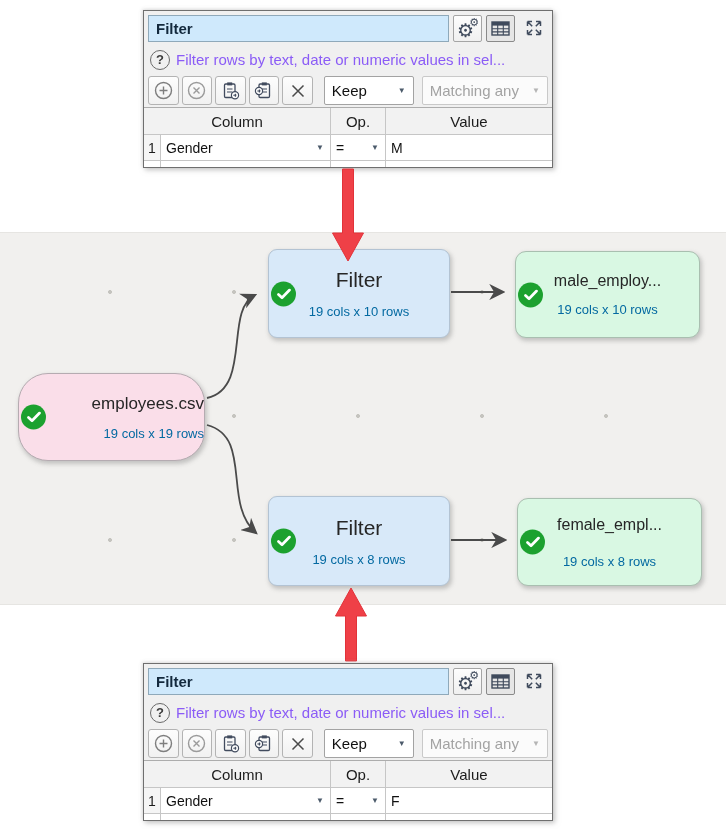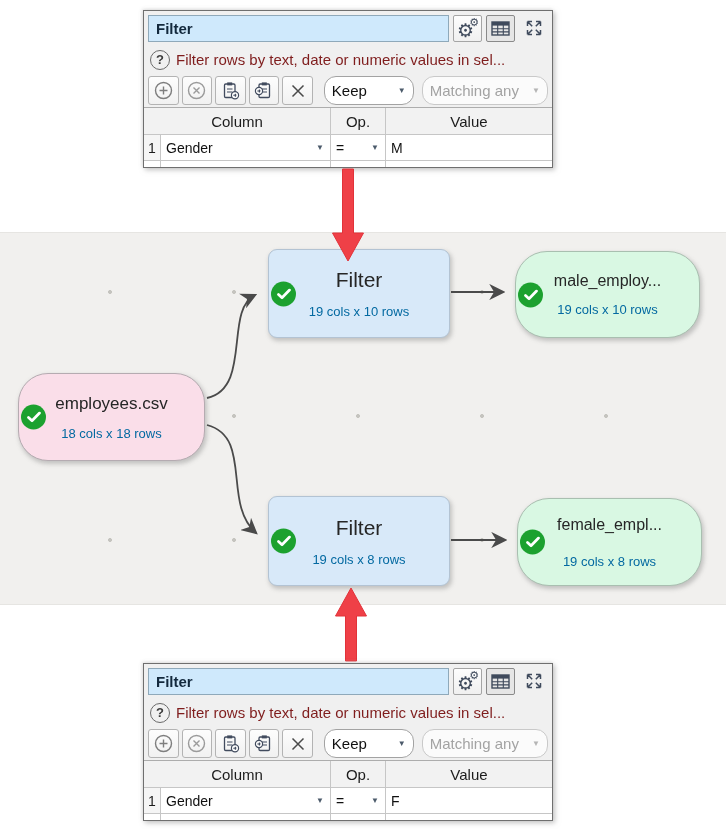--- a/index.html
+++ b/index.html
@@ -23,27 +23,27 @@
           align-items:center; justify-content:center; position:relative; }
   .tbtn.checked { background:#e6e6e6; border-color:#8a8a8a; }
   .tbtn.plain { border-color:transparent; background:transparent; }
   .gear-main { font-size:19px; color:#3f4a5c; line-height:1; position:relative; top:2px; left:-2px; }
   .gear-small { font-size:11px; color:#3f4a5c; line-height:1; position:absolute; top:1px; right:2px; }
 
   .help-row { height:29px; display:flex; align-items:center; padding:0 6px; gap:6px; }
   .help-icon { width:20px; height:20px; border:1.5px solid #6a6a6a; border-radius:50%;
                color:#3c3c3c; font-size:13px; font-weight:bold; display:flex;
                align-items:center; justify-content:center; flex:none; }
-  .help-text { font-size:15px; color:#7f1d1d; white-space:nowrap; overflow:hidden; }
+  .help-text { font-size:15px; color:#8b5cf6; white-space:nowrap; overflow:hidden; }
 
   .toolbar-row { height:33px; display:flex; align-items:center; padding:0 4px; gap:3px; }
   .ibtn { width:31px; height:29px; background:linear-gradient(#fdfdfd,#f1f1f1);
           border:1px solid #b3b3b3; border-radius:3px; display:flex;
           align-items:center; justify-content:center; }
-  .combo { height:29px; background:#ffffff; border:1px solid #a3a3a3; border-radius:12px;
+  .combo { height:29px; background:#ffffff; border:1px solid #a3a3a3; border-radius:2px;
            display:flex; align-items:center; justify-content:space-between;
            font-size:15px; color:#101010; padding:0 7px; }
   .combo .caret { font-size:8px; color:#4c5b6b; }
   .combo.disabled { background:#fbfbfb; border-color:#c9c9c9; color:#a3a3a3;text-align:center; }
   .combo.disabled .caret { color:#b5b5b5; }
   .keep-combo { width:91px; margin-left:8px; }
   .matching-combo { width:128px; margin-left:5px; }
 
   .ftable { flex:1; display:flex; flex-direction:column; border-top:1px solid #adadad;
             background:#ffffff; overflow:hidden; }
@@ -72,27 +72,27 @@
             background-image:radial-gradient(circle, #c5c4bf 1.8px, transparent 2.2px);
             background-size:124px 124px; background-position:48px -3px;
             border-top:1px solid #e6e5e2; border-bottom:1px solid #e6e5e2; }
 
   .node { position:absolute; display:flex; flex-direction:column; align-items:center;
           justify-content:center; gap:12px;
           box-shadow:1.5px 2.5px 4px rgba(110,110,110,.35); }
   .node .ntitle { color:#262626; white-space:nowrap; }
   .node .nsub { font-size:13px; color:#0369a1; white-space:nowrap; }
   .node-source { left:18px; top:140px; width:187px; height:88px; background:#fadee9;
-                 border:1.5px solid #b5abb1; border-radius:30px; }
+                 border:1.5px solid #b5abb1; border-radius:30px;align-items:flex-end; }
   .node-source .ntitle { font-size:17px; }
   .node-transform { width:182px; background:#d8e9f9; border:1.5px solid #b3c3d3; border-radius:9px; }
   .node-transform .ntitle { font-size:21px; }
   .node-filter-top { left:268px; top:16px; height:89px; }
   .node-filter-bottom { left:268px; top:263px; height:90px; }
-  .node-output { width:185px; background:#d9f8e3; border:1.5px solid #a9bfb0; border-radius:32px; }
+  .node-output { width:185px; background:#d9f8e3; border:1.5px solid #a9bfb0; border-radius:11px; }
   .node-output .ntitle { font-size:16px; }
   .node-output-top { left:515px; top:18px; height:87px; }
   .node-output-bottom { left:517px; top:265px; height:88px;gap:20px; }
 
   .check { position:absolute; left:2px; top:50%; transform:translateY(-50%);
            width:25px; height:25px; border-radius:50%; background:#1ca12f;
            display:flex; align-items:center; justify-content:center; }
 
   .overlay { position:absolute; left:0; top:0; width:726px; height:829px;
              pointer-events:none; }
@@ -202,21 +202,21 @@
 </div>
 
 <div class="canvas">
   <div class="node node-source">
     <div class="check">
       <svg width="14" height="11" viewBox="0 0 14 11">
           <polyline points="1.5,6 5,9.3 12.5,1.5" fill="none" stroke="#fff" stroke-width="2.7" stroke-linecap="round" stroke-linejoin="round"></polyline>
         </svg>
     </div>
     <div class="ntitle">employees.csv</div>
-    <div class="nsub">18 cols x 18 rows</div>
+    <div class="nsub">19 cols x 19 rows</div>
   </div>
 
   <div class="node node-transform node-filter-top">
     <div class="check">
       <svg width="14" height="11" viewBox="0 0 14 11">
           <polyline points="1.5,6 5,9.3 12.5,1.5" fill="none" stroke="#fff" stroke-width="2.7" stroke-linecap="round" stroke-linejoin="round"></polyline>
         </svg>
     </div>
     <div class="ntitle">Filter</div>
     <div class="nsub">19 cols x 10 rows</div>

